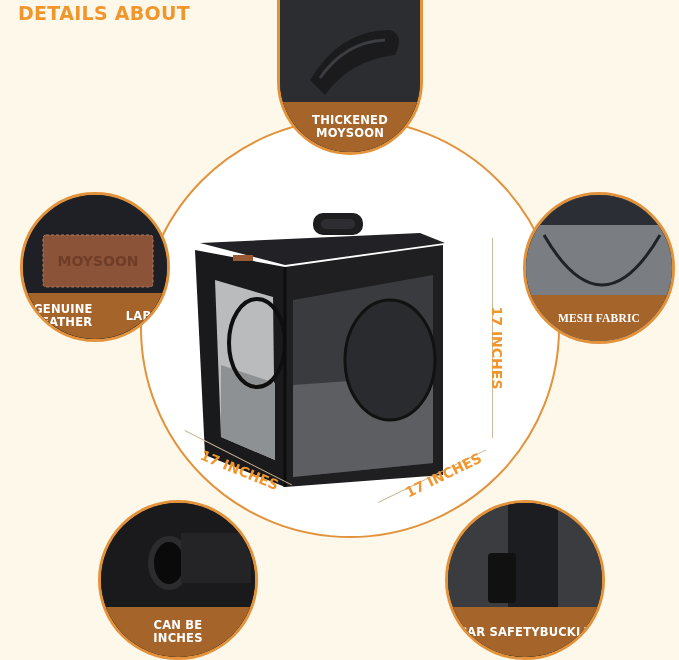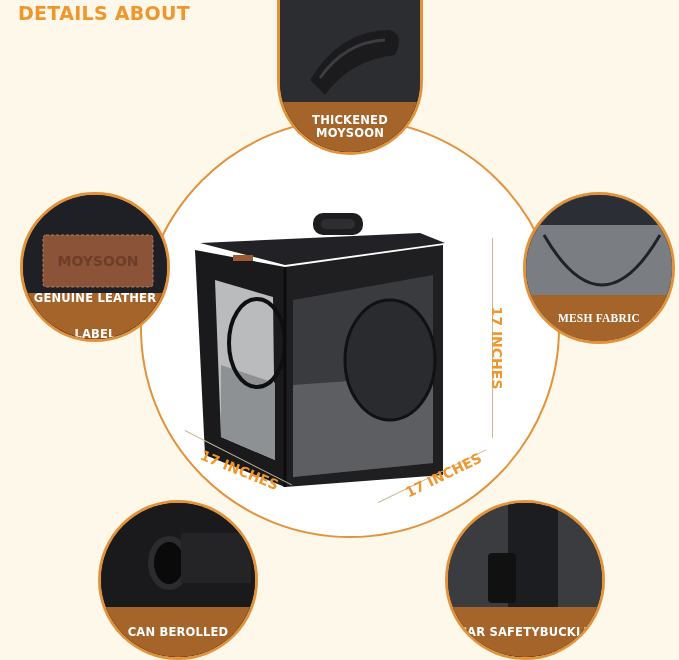--- a/index.html
+++ b/index.html
@@ -61,21 +61,21 @@
     <span>MOYSOON</span>
   </div>
 </div>
 
 <div class="badge" style="left:20px;top:192px;width:150px;height:150px;">
   <svg class="photo" viewBox="0 0 150 150" width="150" height="150">
     <rect width="150" height="150" fill="#1f2026"></rect>
     <rect x="20" y="40" width="110" height="52" rx="3" fill="#8b5338" stroke="#b47b5c" stroke-dasharray="3,2"></rect>
   </svg>
   <div style="position:absolute;left:20px;top:58px;width:110px;text-align:center;color:#6f3d27;font-weight:bold;font-size:14px;">MOYSOON</div>
-  <div class="band" style="height:46px;flex-direction:column;gap:23px;">
+  <div class="band" style="height:46px;flex-direction:row;gap:23px;">
     <span>GENUINE LEATHER</span>
     <span>LABEL</span>
   </div>
 </div>
 
 <div class="badge" style="left:523px;top:192px;width:152px;height:152px;font-family:Liberation Serif, serif;">
   <svg class="photo" viewBox="0 0 152 152" width="152" height="152">
     <rect width="152" height="152" fill="#7a7d82"></rect>
     <rect width="152" height="30" fill="#2b2e34"></rect>
     <path d="M18 40 Q76 140 134 40" stroke="#1f2228" stroke-width="3" fill="none"></path>
@@ -84,23 +84,23 @@
     <span>MESH FABRIC</span>
   </div>
 </div>
 
 <div class="badge" style="left:98px;top:500px;width:160px;height:160px;">
   <svg class="photo" viewBox="0 0 160 160" width="160" height="160">
     <rect width="160" height="160" fill="#1a1a1c"></rect>
     <ellipse cx="68" cy="60" rx="18" ry="24" fill="#0a0a0a" stroke="#2c2c2e" stroke-width="6"></ellipse>
     <rect x="80" y="30" width="70" height="50" fill="#242426"></rect>
   </svg>
-  <div class="band" style="height:50px;flex-direction:row;">
+  <div class="band" style="height:50px;flex-direction:column;">
     <span>CAN BE</span>
-    <span>ROLLED</span>
+    <span>INCHES</span>
   </div>
 </div>
 
 <div class="badge" style="left:445px;top:500px;width:160px;height:160px;">
   <svg class="photo" viewBox="0 0 160 160" width="160" height="160">
     <rect width="160" height="160" fill="#3a3c40"></rect>
     <rect x="60" y="0" width="50" height="160" fill="#1c1d20"></rect>
     <rect x="40" y="50" width="28" height="50" rx="4" fill="#111"></rect>
   </svg>
   <div class="band" style="height:50px;flex-direction:row;">

